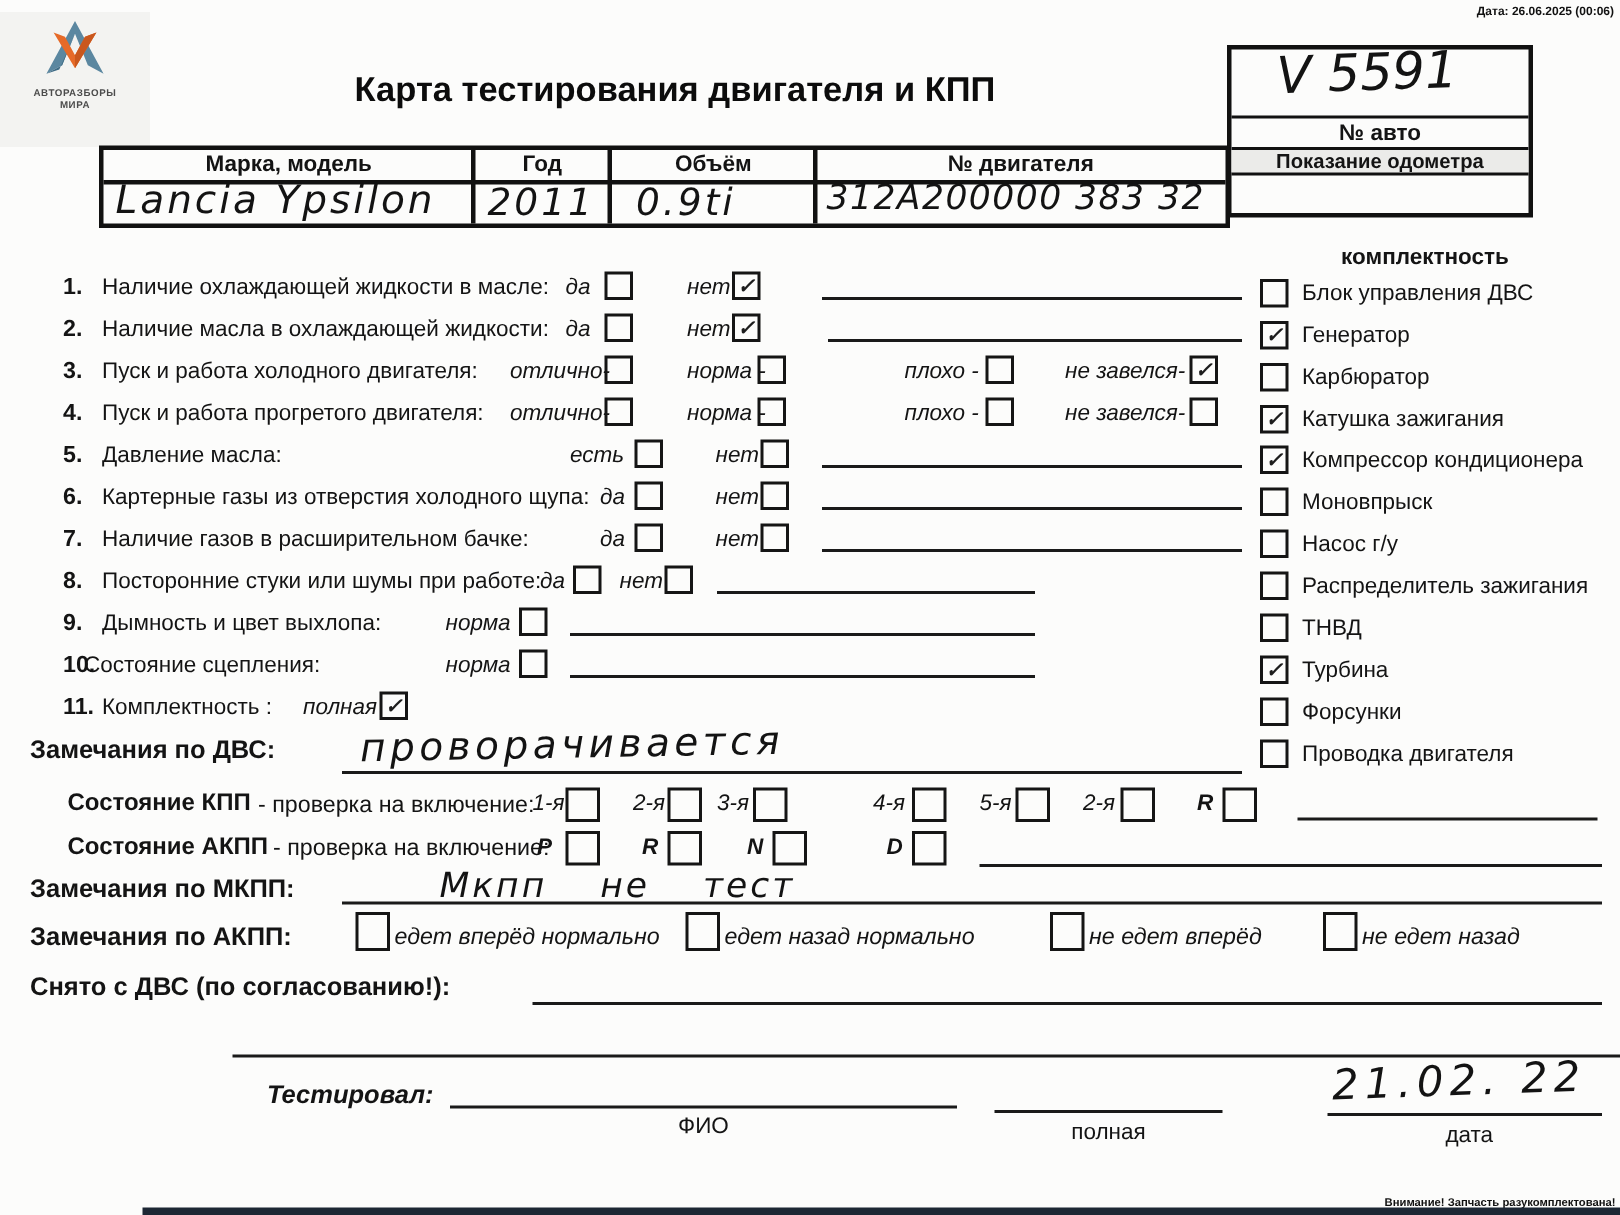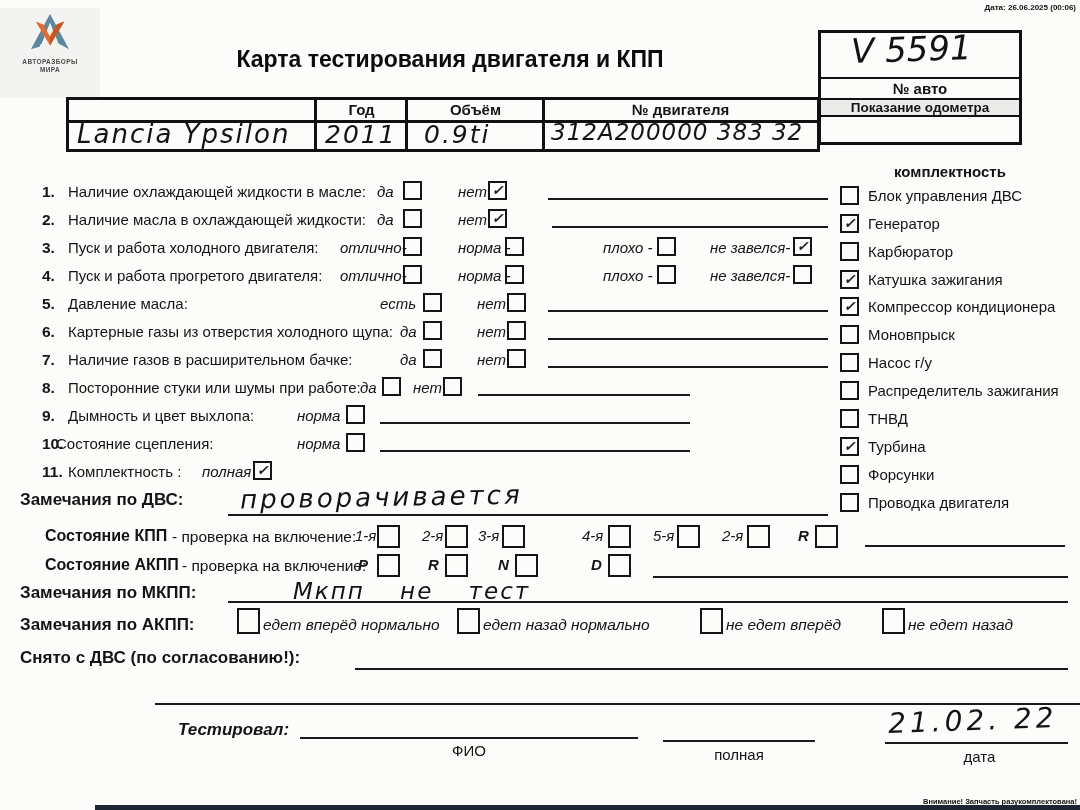--- a/index.html
+++ b/index.html
@@ -76,20 +76,21 @@
   <div class="abs" id="title">Карта тестирования двигателя  и КПП</div>
 
   <div class="abs" id="info-box">
     <div class="hw" style="left:30px;top:-4px;font-size:34px;transform:rotate(-2deg);">V 5591</div>
     <div class="ib-row" id="ib-r2">№ авто</div>
     <div class="ib-row" id="ib-r3">Показание одометра</div>
     <div class="ib-row" id="ib-r4"></div>
   </div>
 
   <div class="abs" id="vt">
+    <div class="vt-h" style="left:0;width:247px;">Марка, модель</div>
     <div class="vt-h" style="left:247px;width:91px;">Год</div>
     <div class="vt-h" style="left:338px;width:137px;">Объём</div>
     <div class="vt-h" style="left:475px;width:273px;">№ двигателя</div>
     <div class="vt-sep" style="left:245px;"></div>
     <div class="vt-sep" style="left:336px;"></div>
     <div class="vt-sep" style="left:473px;"></div>
     <div id="vt-hl"></div>
     <div class="hw" style="left:8px;top:19px;font-size:26px;letter-spacing:2px;">Lancia Ypsilon</div>
     <div class="hw" style="left:256px;top:20px;font-size:25px;letter-spacing:2px;">2011</div>
     <div class="hw" style="left:355px;top:20px;font-size:25px;letter-spacing:2px;">0.9ti</div>

